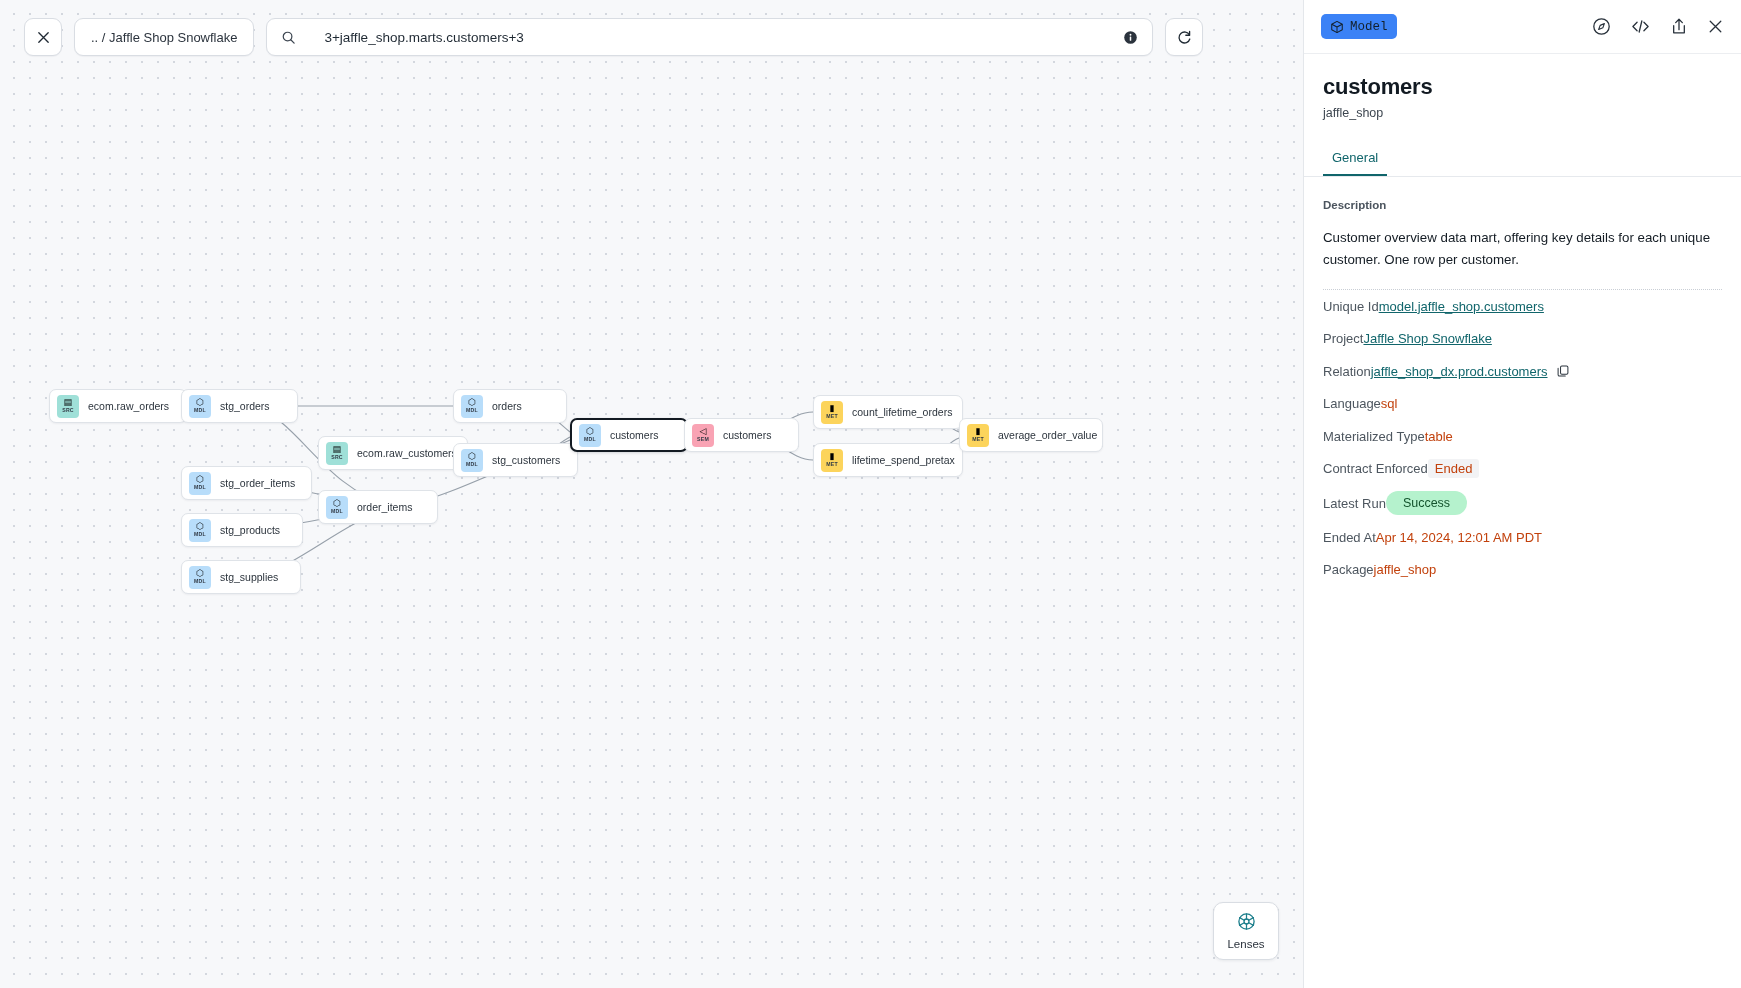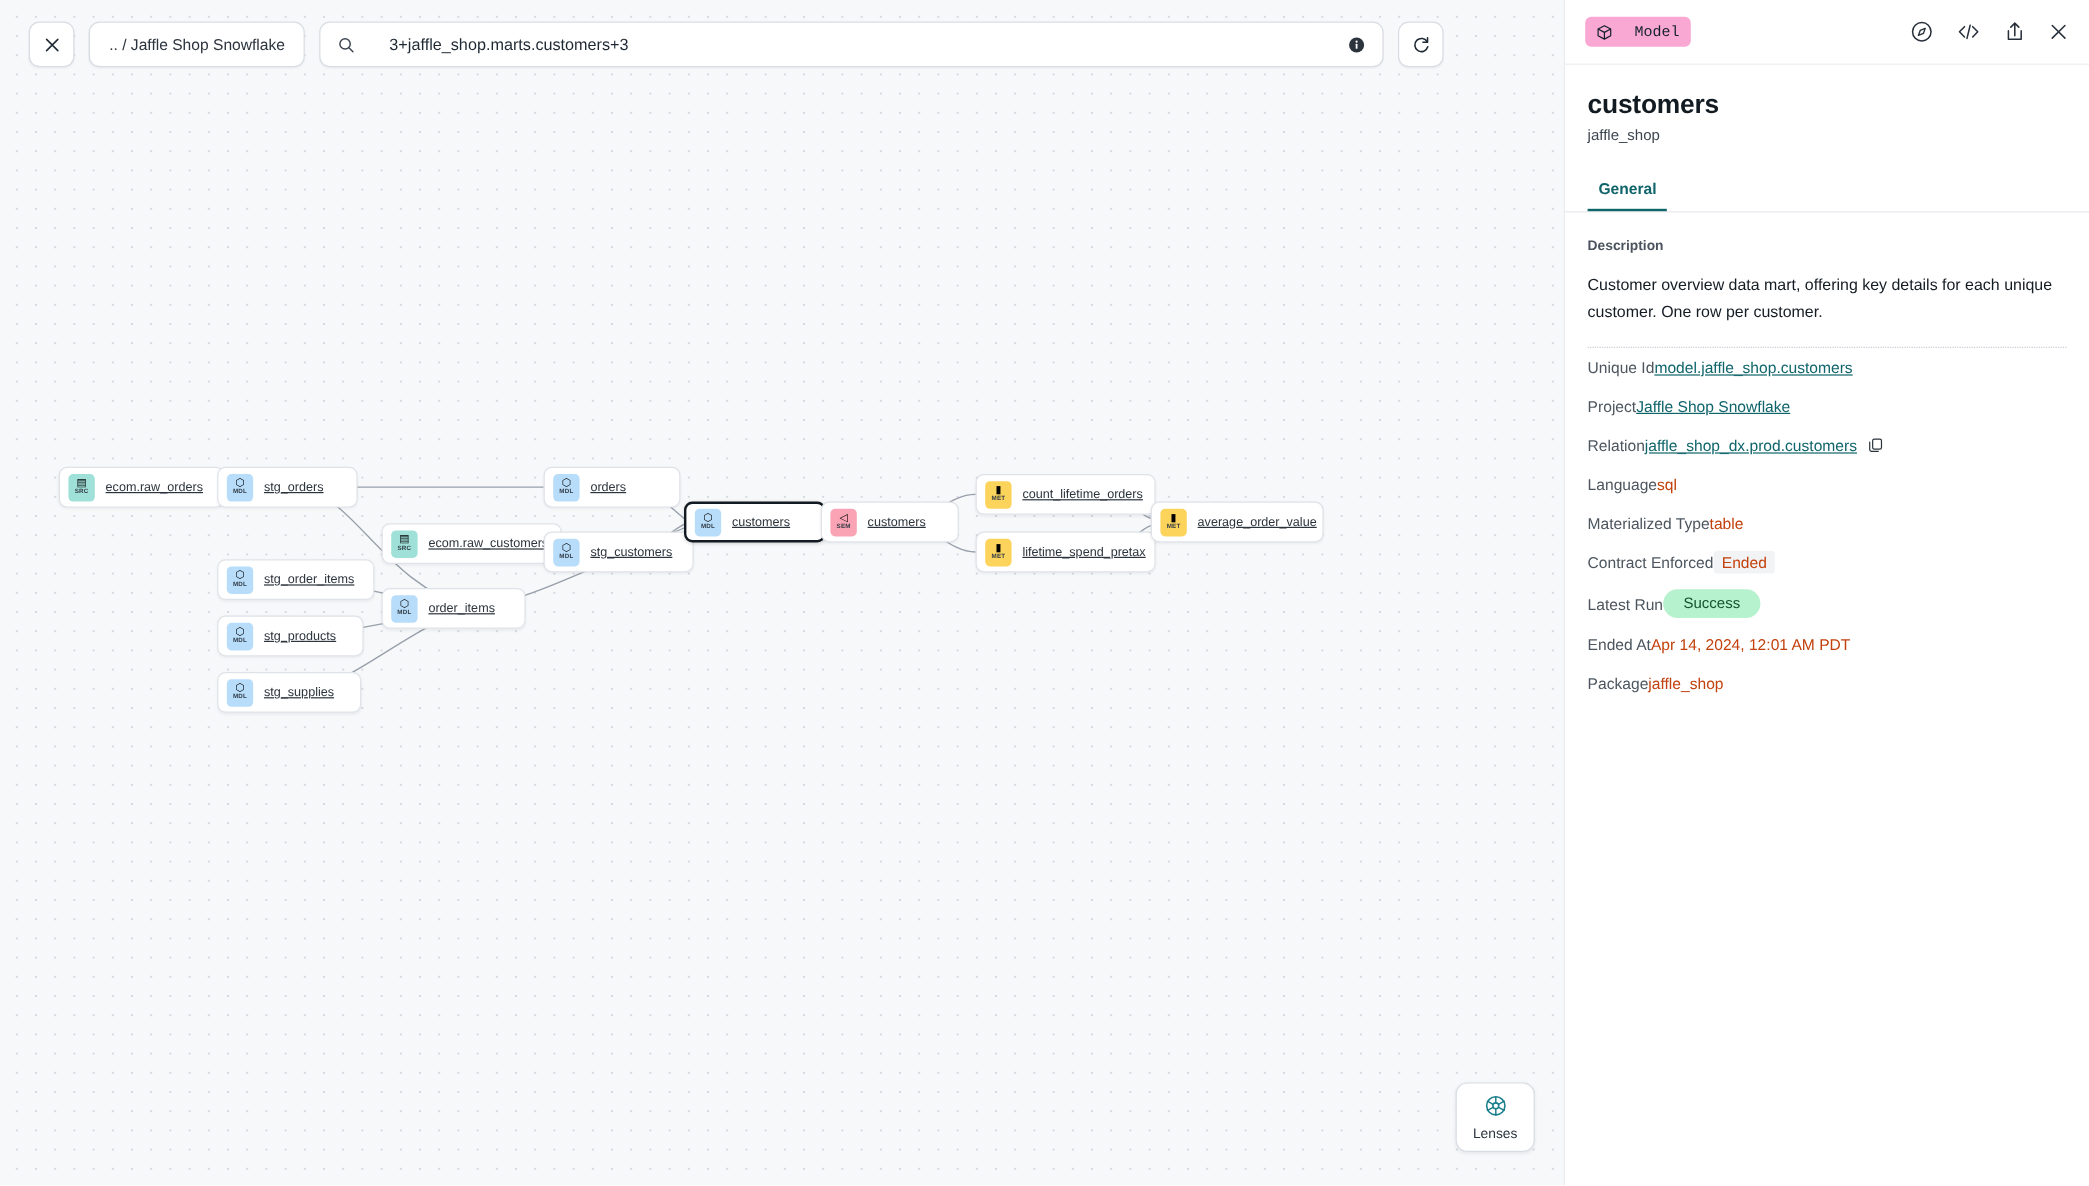--- a/index.html
+++ b/index.html
@@ -75,21 +75,21 @@
     width: 22px; height: 23px; border-radius: 4px;
     display: flex; flex-direction: column; align-items: center; justify-content: center;
     flex: 0 0 auto; line-height: 1;
   }
   .node .badge .g { font-size: 9px; }
   .node .badge .t { font-size: 5.2px; letter-spacing: .2px; font-weight: 700; margin-top: 1px; color:#313a45;}
   .badge.src { background: #9fe0d8; }
   .badge.mdl { background: #b8ddfa; }
   .badge.sem { background: #f9a3b4; }
   .badge.met { background: #fcd45c; }
-  .node .nlabel { font-size: 10.5px; color: #2c343d; white-space: nowrap; text-decoration: underline; }
+  .node .nlabel { font-size: 10.5px; color: #2c343d; white-space: nowrap; }
 
   
   .lenses {
     position: absolute; right: 24px; bottom: 28px;
     width: 66px; height: 58px; background: #fff;
     border: 1px solid #d9dde3; border-radius: 10px;
     display: flex; flex-direction: column; align-items: center; justify-content: center;
     gap: 3px; cursor: pointer; box-shadow: 0 1px 3px rgba(16,24,40,.07);
     z-index: 20;
   }
@@ -100,35 +100,35 @@
     width: 438px; height: 988px; background: #fff;
     border-left: 1px solid #e4e7eb;
     display: flex; flex-direction: column;
   }
   .panel-top {
     height: 54px; display: flex; align-items: center;
     padding: 0 17px; justify-content: space-between;
     border-bottom: 1px solid #eceef1;
   }
   .chip {
-    height: 25px; background: #f9a8d4; border-radius: 5px;
-    display: flex; align-items: center; gap: 18px; padding: 0 9px;
+    height: 25px; background: #3b82f6; border-radius: 5px;
+    display: flex; align-items: center; gap: 6px; padding: 0 9px;
     font-size: 12.5px; color: #13202c; cursor: pointer;
     font-family: "Liberation Mono", monospace;
   }
   .panel-icons { display: flex; align-items: center; gap: 19px; color: #27303a; }
   .panel-icons > span { display: flex; cursor: pointer; }
 
   .panel-head { padding: 20px 19px 0 19px; }
   .panel-title { font-size: 22px; font-weight: 700; color: #121a22; letter-spacing: -.2px; }
   .panel-sub { font-size: 12.5px; color: #3d4650; margin-top: 6px; }
 
   .tabs { margin-top: 30px; padding: 0 19px; border-bottom: 1px solid #e6e9ed; display: flex; }
   .tab {
-    font-size: 13px; color: #10656b; font-weight: 700;
+    font-size: 13px; color: #10656b; font-weight: 400;
     padding: 0 9px 9px 9px; border-bottom: 2.5px solid #10656b;
     cursor: pointer;
   }
 
   .panel-body { padding: 22px 19px 0 19px; overflow-y: auto; }
   .sec-label { font-size: 11.5px; font-weight: 700; color: #4b545e; }
   .desc {
     margin-top: 16px; font-size: 13.3px; line-height: 22px; color: #141c24;
     padding-bottom: 18px; border-bottom: 1px dotted #c9ced5;
   }

